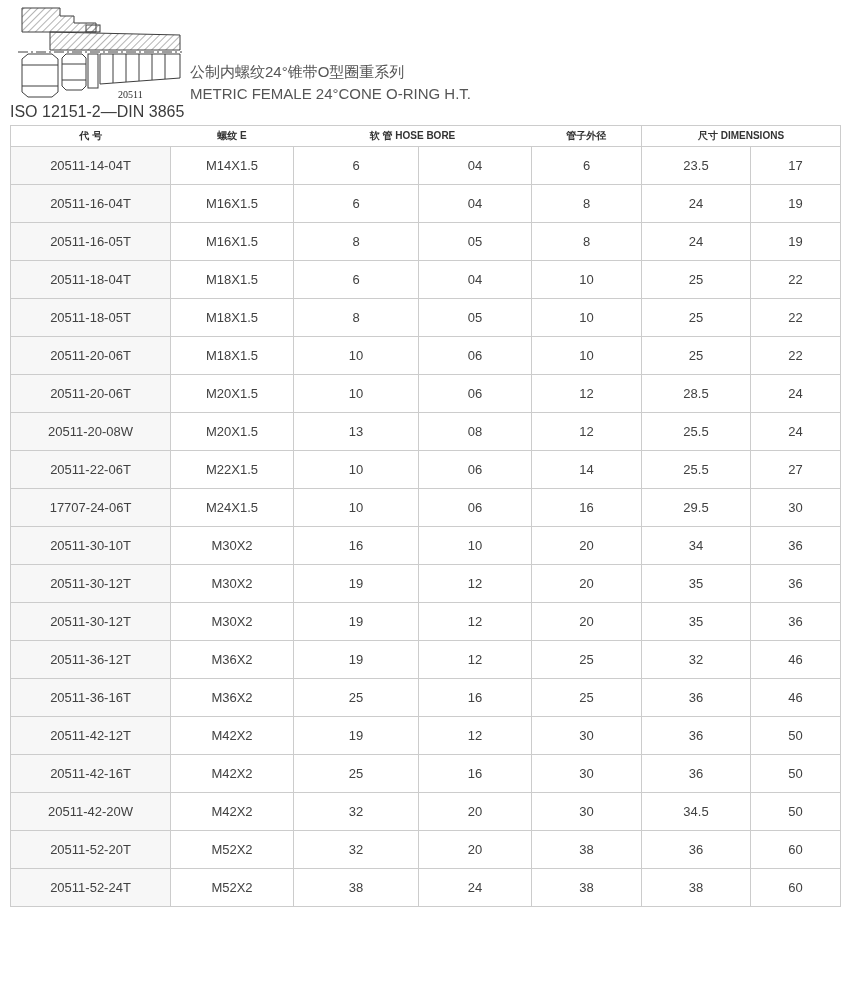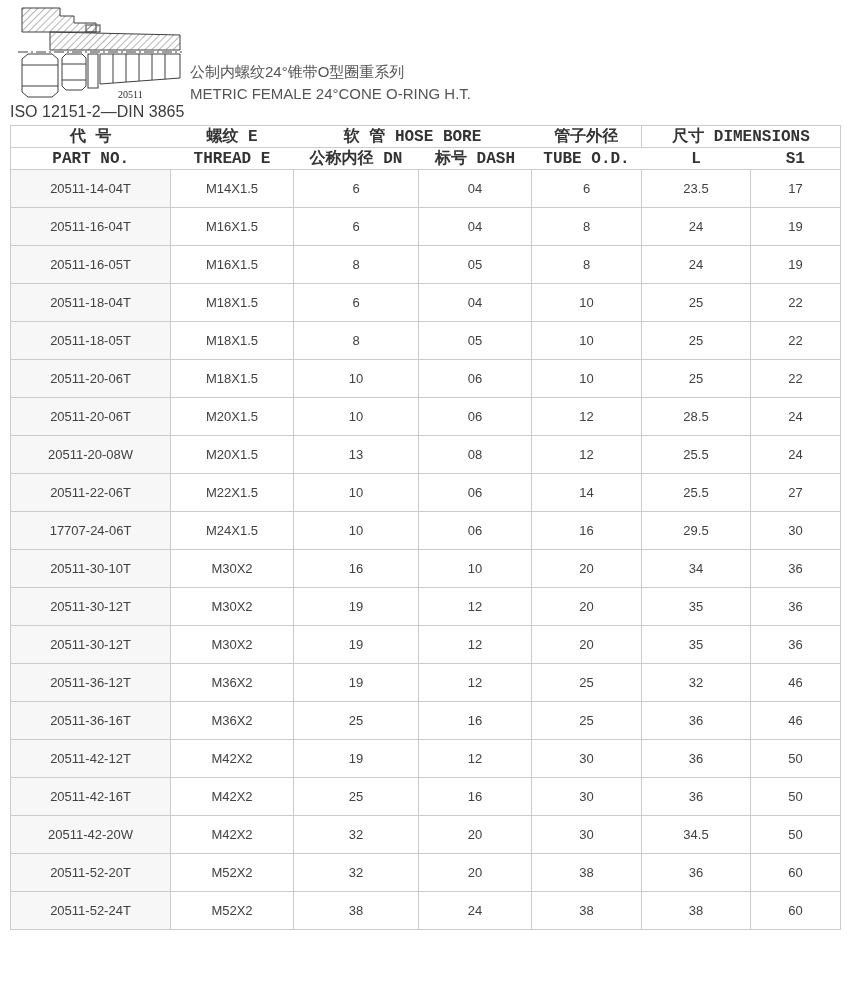--- a/index.html
+++ b/index.html
@@ -48,27 +48,26 @@
     table-layout: fixed;
     width: 830px;
     margin-left: 10px;
     border: 1px solid var(--border, #ccc);
   }
   table.spec thead th {
     border: 0;
     border-bottom: 1px solid var(--border, #ccc);
     height: 20px;
     padding: 0;
-    font-size: 16px;
+    font-size: 10px;
     font-weight: bold;
     text-align: center;
     vertical-align: middle;
     color: var(--header-text, #333);
     white-space: nowrap;
-    font-family: Liberation Mono, monospace;
   }
   table.spec thead th.dim-group {
     border-left: 1px solid var(--border, #ccc);
   }
   table.spec tbody td {
     border: 1px solid var(--border, #ccc);
     height: 37px;
     padding: 0;
     text-align: center;
     vertical-align: middle;
@@ -144,29 +143,20 @@
         <col style="width:90px">
     </colgroup>
     <thead>
       <tr>
         <th>代 号</th>
         <th>螺纹 E</th>
         <th colspan="2">软 管 HOSE BORE</th>
         <th>管子外径</th>
         <th colspan="2" class="dim-group">尺寸 DIMENSIONS</th>
       </tr>
-      <tr>
-        <th>PART NO.</th>
-        <th>THREAD E</th>
-        <th>公称内径 DN</th>
-        <th>标号 DASH</th>
-        <th>TUBE O.D.</th>
-        <th>L</th>
-        <th>S1</th>
-      </tr>
     </thead>
     <tbody>
         <tr>
           <td class="part-col">20511-14-04T</td>
           <td>M14X1.5</td>
           <td>6</td>
           <td>04</td>
           <td>6</td>
           <td>23.5</td>
           <td>17</td>

